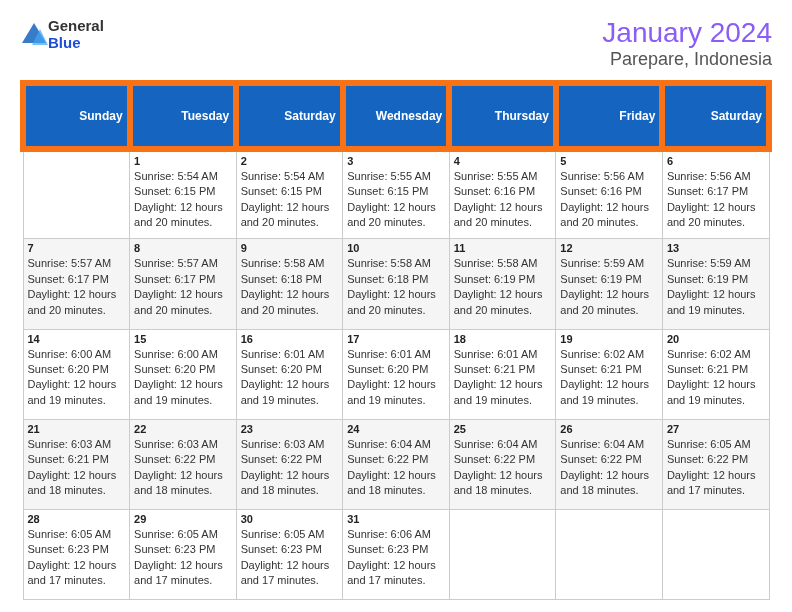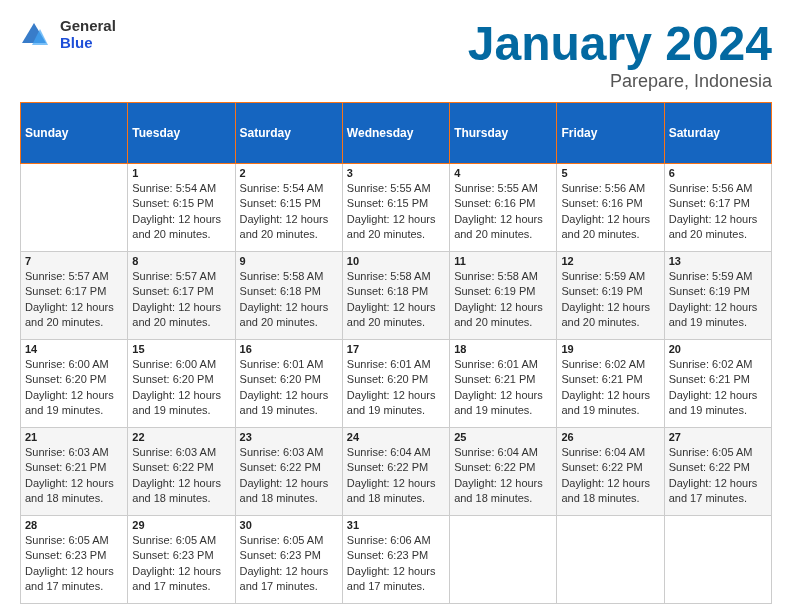--- a/index.html
+++ b/index.html
@@ -19,21 +19,21 @@
     }
     .top-header {
       display: flex;
       justify-content: space-between;
       align-items: flex-start;
       margin-bottom: 10px;
     }
     .logo {
       display: flex;
       align-items: center;
-      gap: 12px;
+      gap: 0;
     }
     .logo-text {
       display: flex;
       flex-direction: column;
       line-height: 1.1;
     }
     .logo-general {
       font-size: 15px;
       font-weight: bold;
       color: #333;
@@ -44,42 +44,42 @@
       color: #1d4ed8;
     }
     .logo-icon {
       width: 28px;
       height: 28px;
     }
     .title-block {
       text-align: right;
     }
     .month-title {
-      font-size: 48px;
-      font-weight: 700;
-      color: #0369a1;
+      font-size: 28px;
+      font-weight: 400;
+      color: #8b5cf6;
       line-height: 1.1;
     }
     .location-subtitle {
       font-size: 18px;
       color: #555;
     }
     .calendar-table {
       width: 100%;
       border-collapse: collapse;
       flex: 1;
     }
     .calendar-table th {
       background-color: #1565c0;
       color: #fff;
       font-size: 12px;
       font-weight: bold;
       padding: 23px 4px;
-      text-align: left;
-      border: 1px solid #f97316;
+      text-align: right;
+      border: 6px solid #f97316;
     }
     .calendar-table td {
       border: 1px solid #ccc;
       vertical-align: top;
       padding: 3px 4px;
       font-size: 9.5px;
       color: #333;
       width: calc(100% / 7);
       height: 88px;
     }

